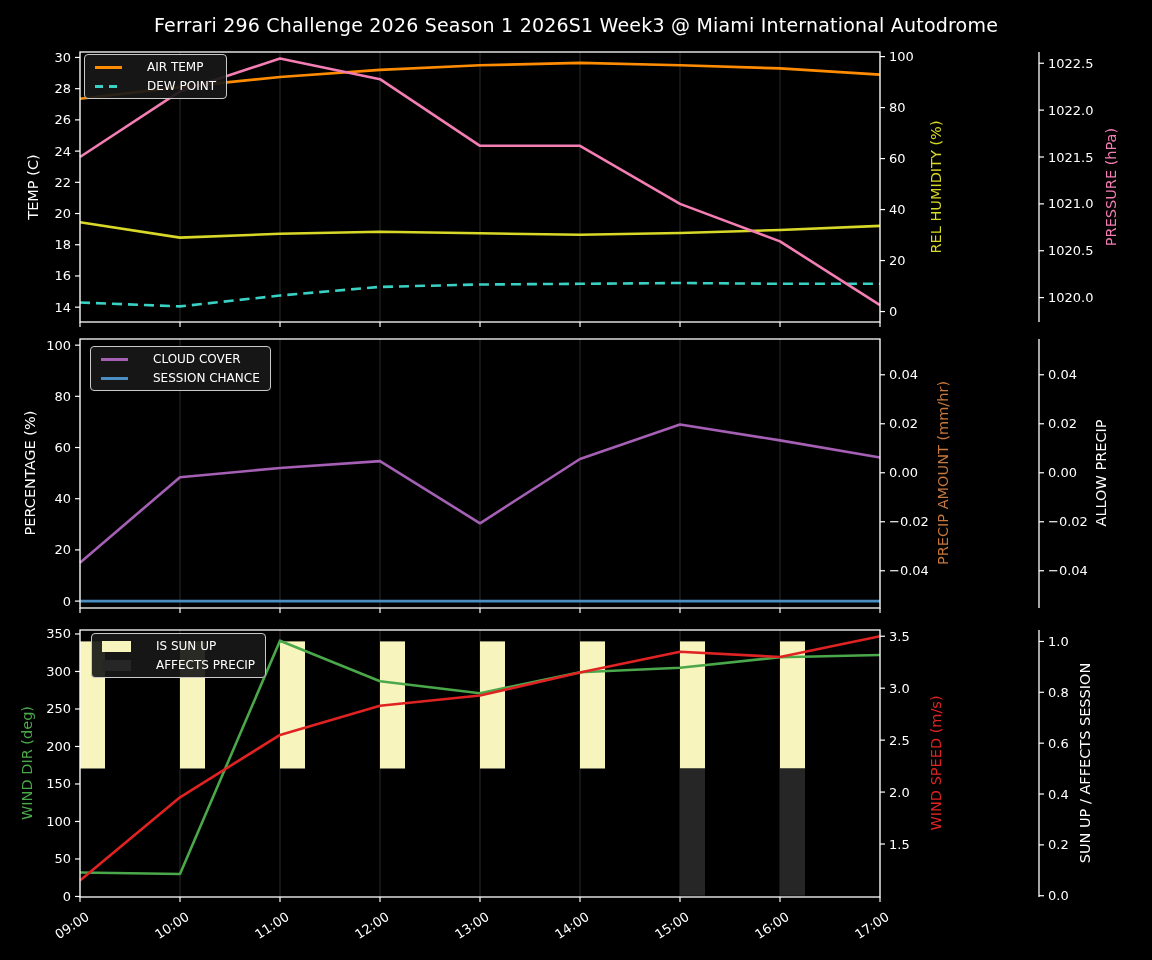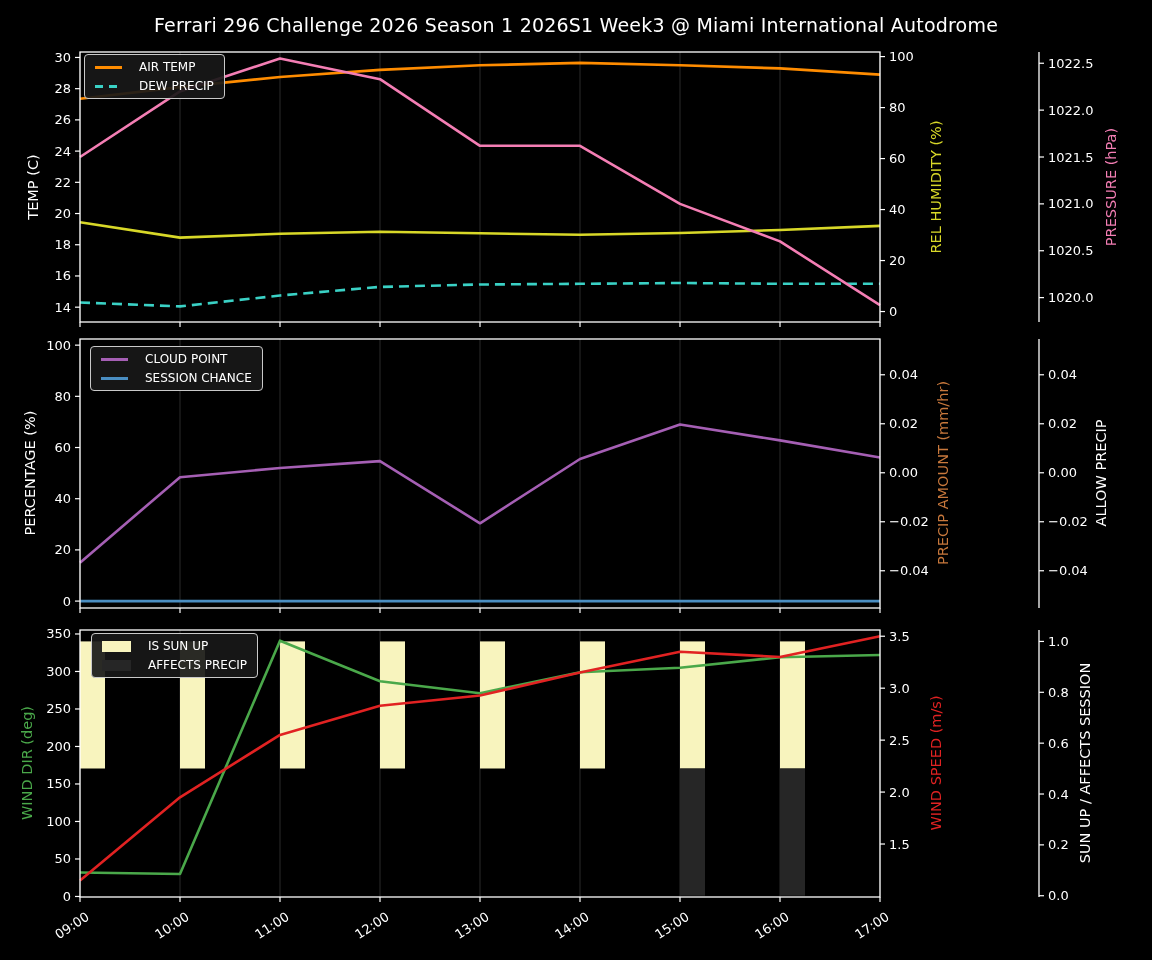--- a/index.html
+++ b/index.html
@@ -6,21 +6,21 @@
   body{width:1152px;height:960px;position:relative;overflow:hidden;
        font-family:"DejaVu Sans","Liberation Sans",sans-serif;color:#fff;}
   .fig-title{position:absolute;top:14px;left:0;width:1152px;text-align:center;
              font-size:19px;color:#fff;letter-spacing:0.2px;}
   #charts{position:absolute;left:0;top:0;}
   .axis-label{position:absolute;font-size:14.5px;white-space:nowrap;
               transform:translate(-50%,-50%) rotate(-90deg);transform-origin:center center;}
   .legend{position:absolute;background:rgba(24,24,24,0.92);border:1px solid #c9c9c9;
           border-radius:4px;padding:5px 10px;display:flex;flex-direction:column;
           gap:5px;font-size:12px;color:#fff;z-index:5;}
-  .legend-item{display:flex;align-items:center;gap:17px;height:14px;}
+  .legend-item{display:flex;align-items:center;gap:25px;height:14px;}
   .swatch-line{width:27px;height:3px;flex:none;}
   .swatch-patch{width:29px;height:11px;flex:none;}
 </style>
 </head>
 <body>
 
 <div class="fig-title">Ferrari 296 Challenge 2026 Season 1 2026S1 Week3 @ Miami International Autodrome</div>
 
 <svg id="charts" width="1152" height="960">
     <line x1="80" y1="52" x2="80" y2="322" stroke="#2a2a2a" stroke-width="1"></line>
@@ -234,27 +234,27 @@
 <div class="axis-label" style="left: 936px; top: 763px; color: rgb(225, 34, 34);">WIND SPEED (m/s)</div>
 <div class="axis-label" style="left: 1085px; top: 763px; color: rgb(255, 255, 255);">SUN UP / AFFECTS SESSION</div>
 
 <div class="legend" style="left:84px;top:54px;">
   <div class="legend-item">
     <span class="swatch-line" style="background: rgb(255, 140, 0);"></span>
     <span>AIR TEMP</span>
   </div>
   <div class="legend-item">
     <span class="swatch-line" style="background: repeating-linear-gradient(90deg, rgb(58, 209, 197) 0px, rgb(58, 209, 197) 8px, transparent 8px, transparent 14px);"></span>
-    <span>DEW PRECIP</span>
+    <span>DEW POINT</span>
   </div>
 </div>
 <div class="legend" style="left:90px;top:346px;">
   <div class="legend-item">
     <span class="swatch-line" style="background: rgb(165, 95, 180);"></span>
-    <span>CLOUD POINT</span>
+    <span>CLOUD COVER</span>
   </div>
   <div class="legend-item">
     <span class="swatch-line" style="background: rgb(74, 142, 194);"></span>
     <span>SESSION CHANCE</span>
   </div>
 </div>
 <div class="legend" style="left:91px;top:633px;">
   <div class="legend-item">
     <span class="swatch-patch" style="background: rgb(248, 244, 190);"></span>
     <span>IS SUN UP</span>

